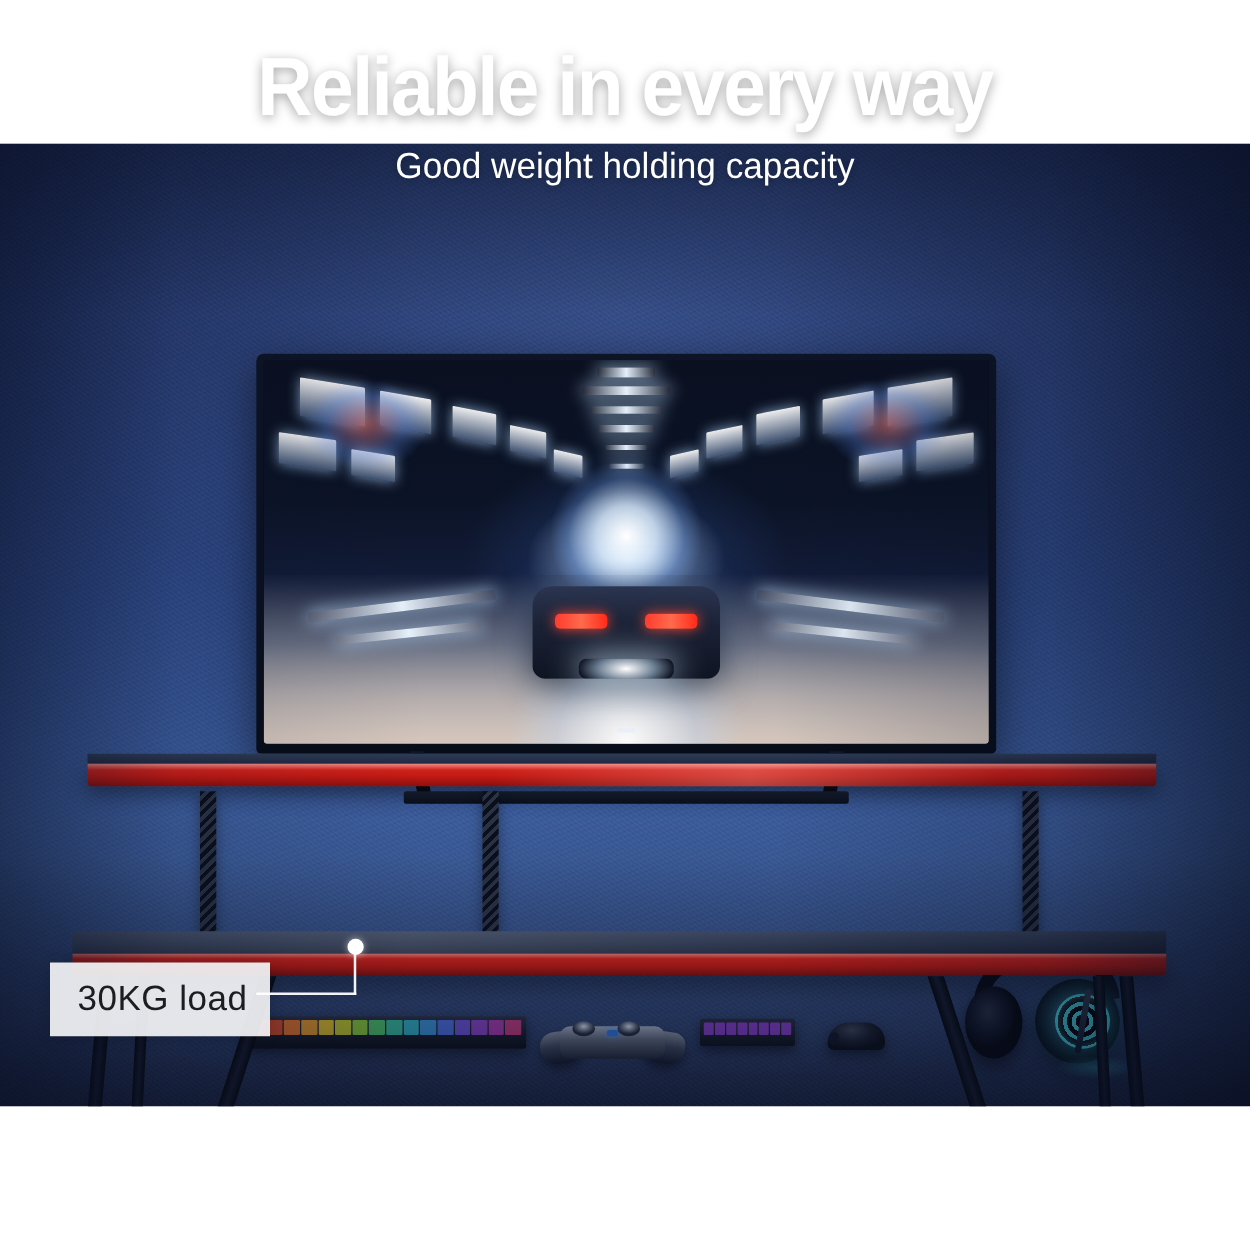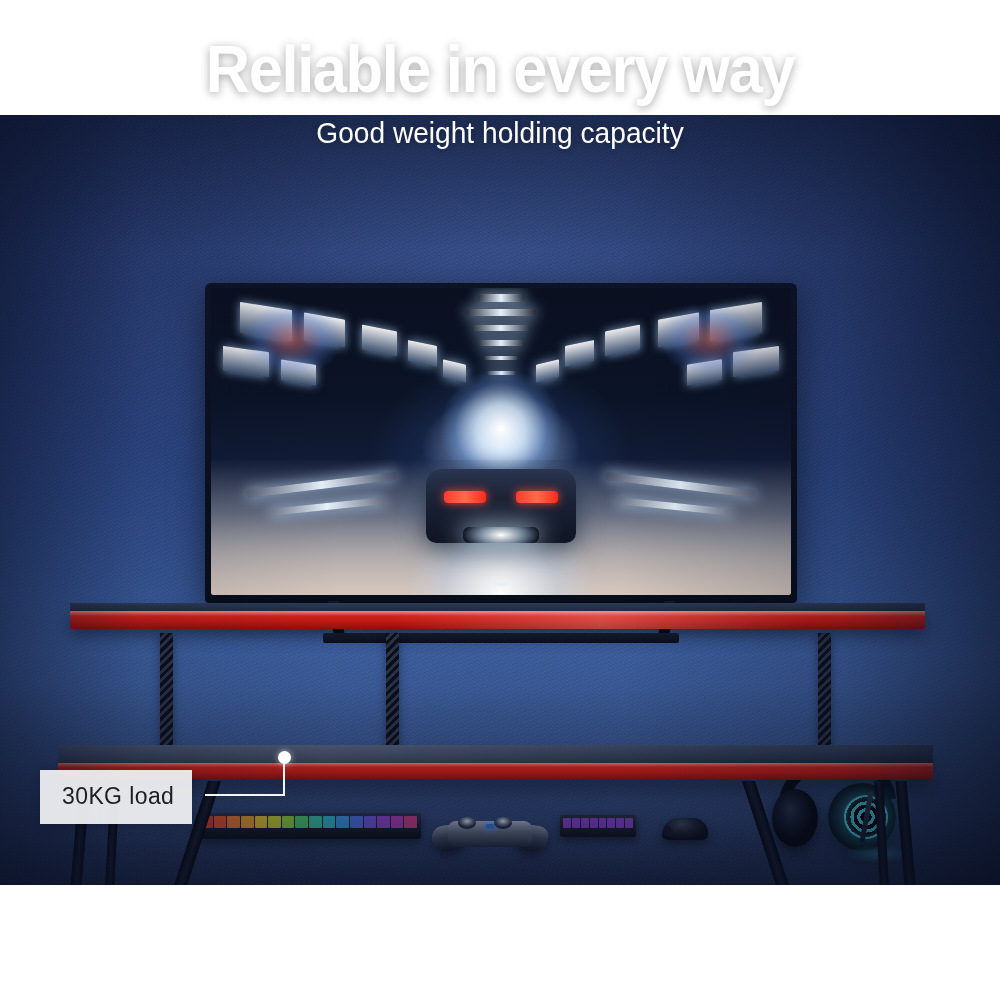--- a/index.html
+++ b/index.html
@@ -183,21 +183,21 @@
   .hs-glow{position:absolute;left:62px;top:86px;width:96px;height:26px;border-radius:50%;
     background:radial-gradient(50% 50% at 50% 50%, rgba(60,220,240,.35), rgba(0,0,0,0) 70%);}
 
   
   .callout{position:absolute;}
   .callout .box{
     position:absolute;left:0;top:0;
     background:rgba(242,243,245,.93);
     color:#1d1d1f;
     font-family:"Liberation Sans",sans-serif;
-    font-weight:normal;font-size:23px;letter-spacing:.4px;
+    font-weight:normal;font-size:28px;letter-spacing:.4px;
     padding:13px 18px 14px 22px;white-space:nowrap;
     box-shadow:0 2px 10px rgba(0,0,0,.18);
   }
   .callout .lead-h{position:absolute;height:2px;background:#ffffff;opacity:.95;}
   .callout .lead-v{position:absolute;width:2px;background:#ffffff;opacity:.95;}
   .callout .dot{position:absolute;width:13px;height:13px;border-radius:50%;background:#ffffff;
     box-shadow:0 0 6px rgba(255,255,255,.6);}
 
   #callout-30{left:40px;top:655px;}
   #callout-90{left:40px;top:805px;}

